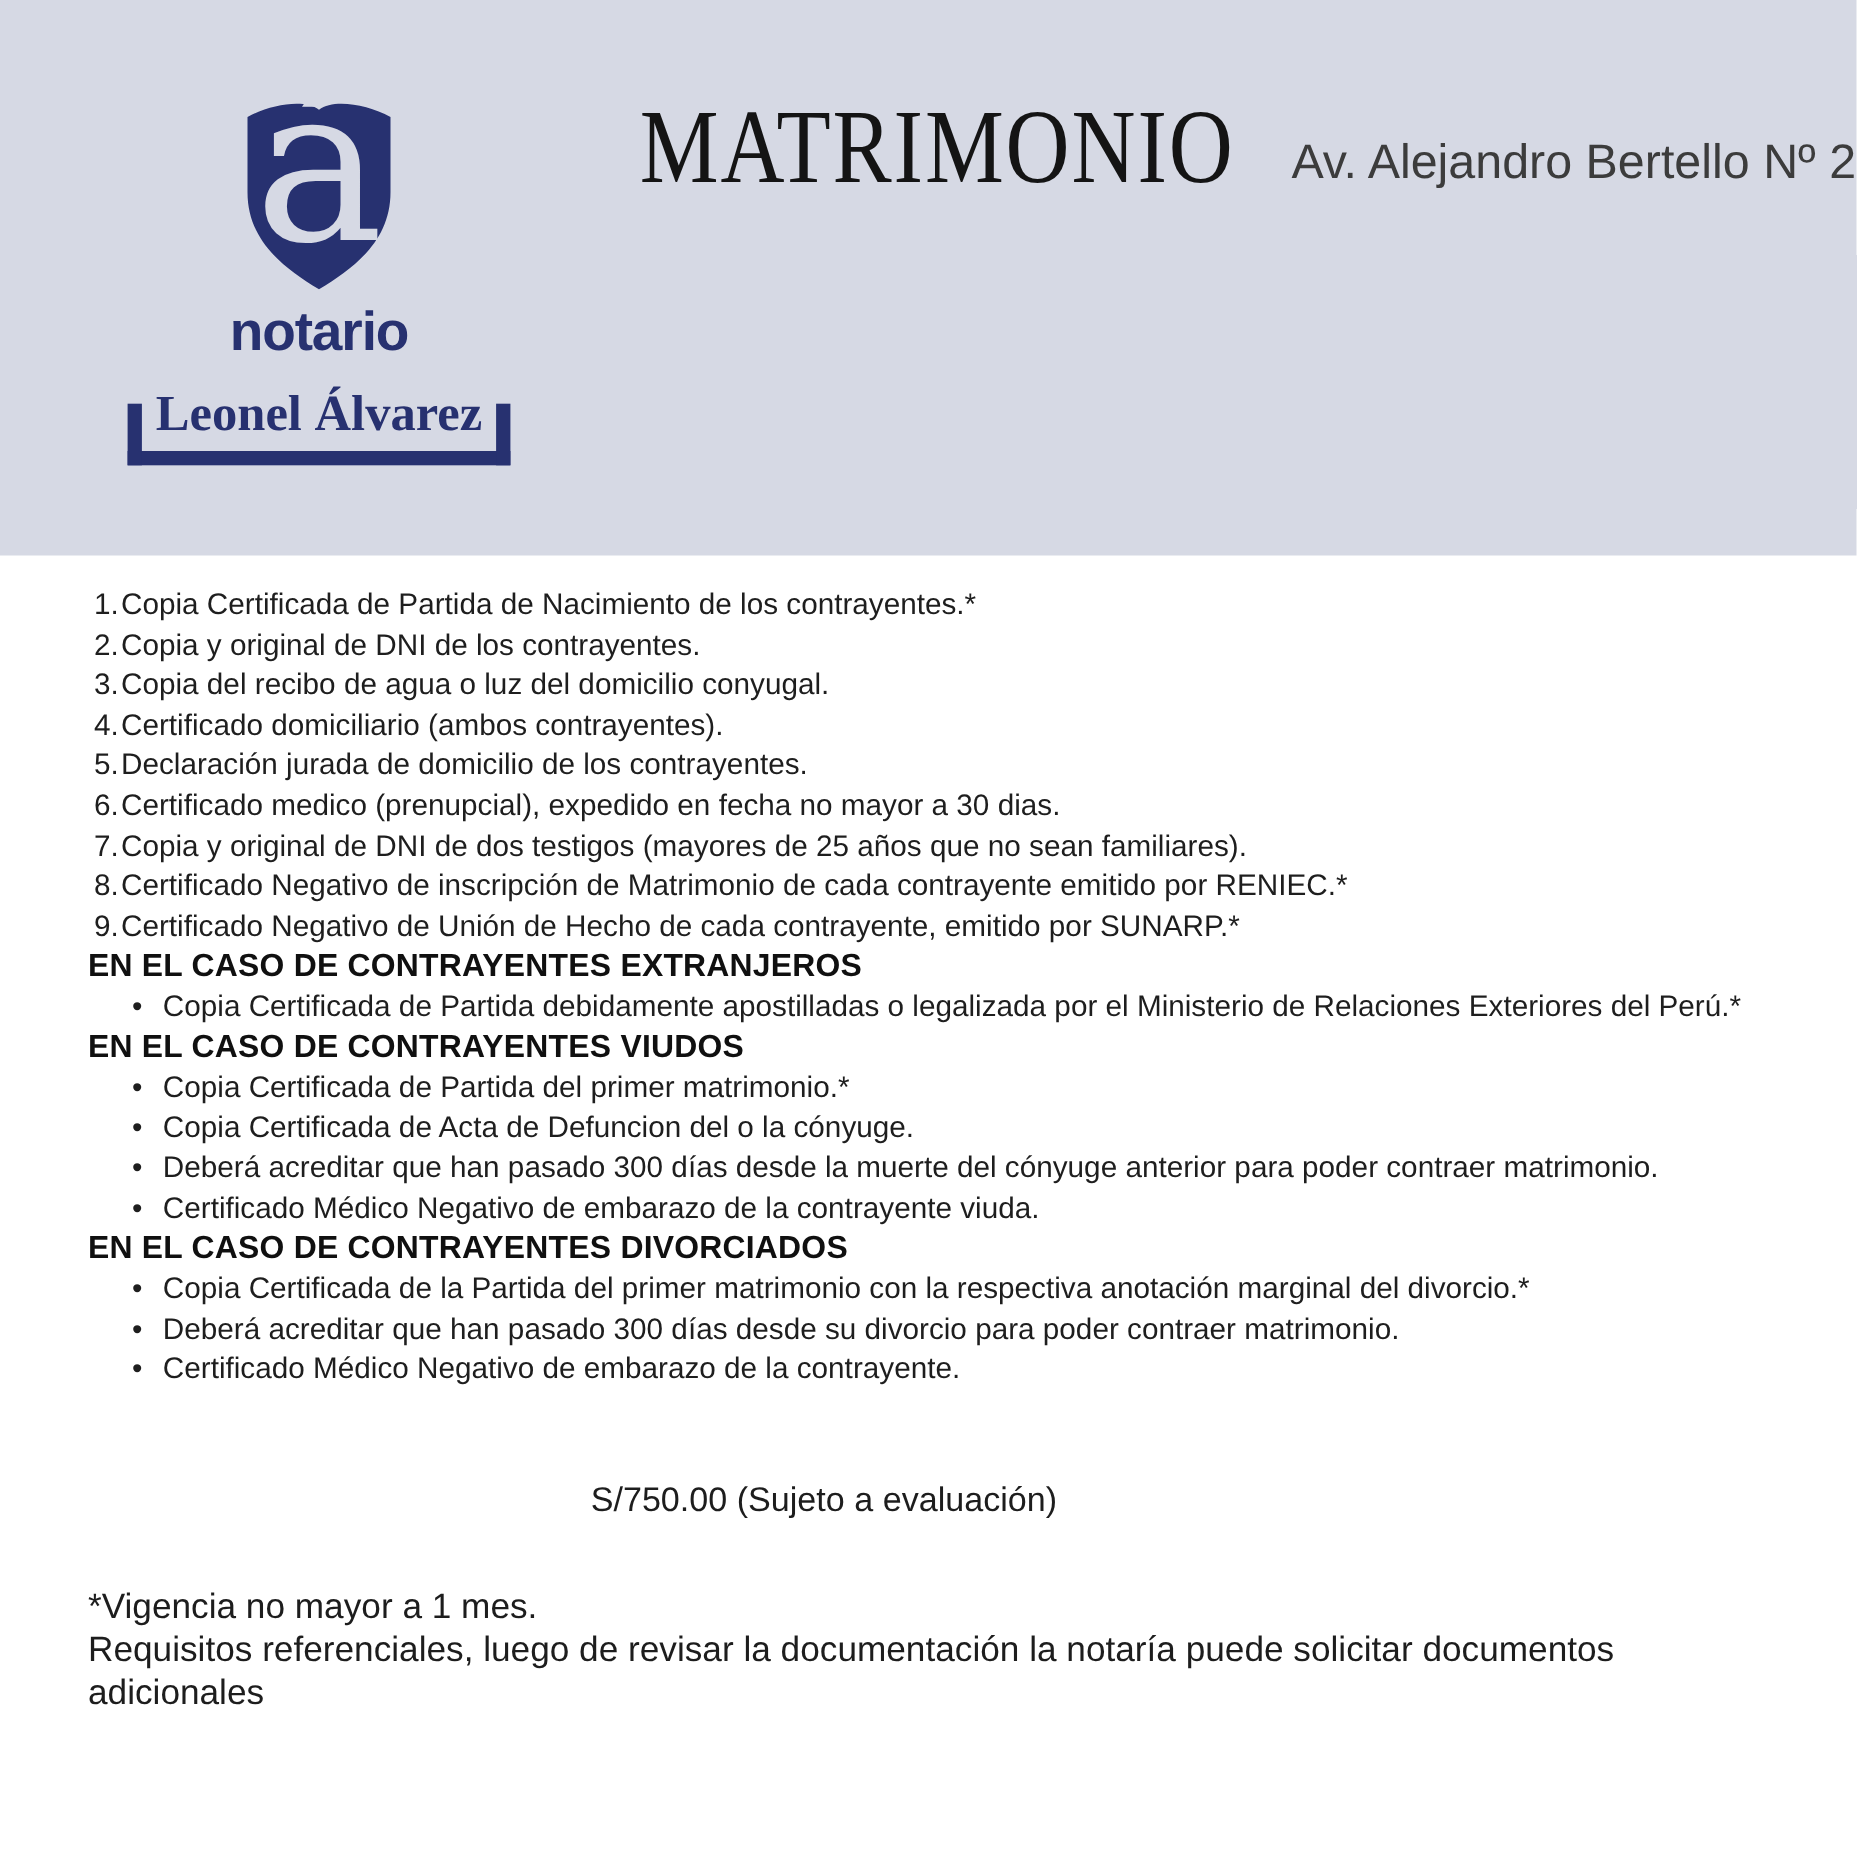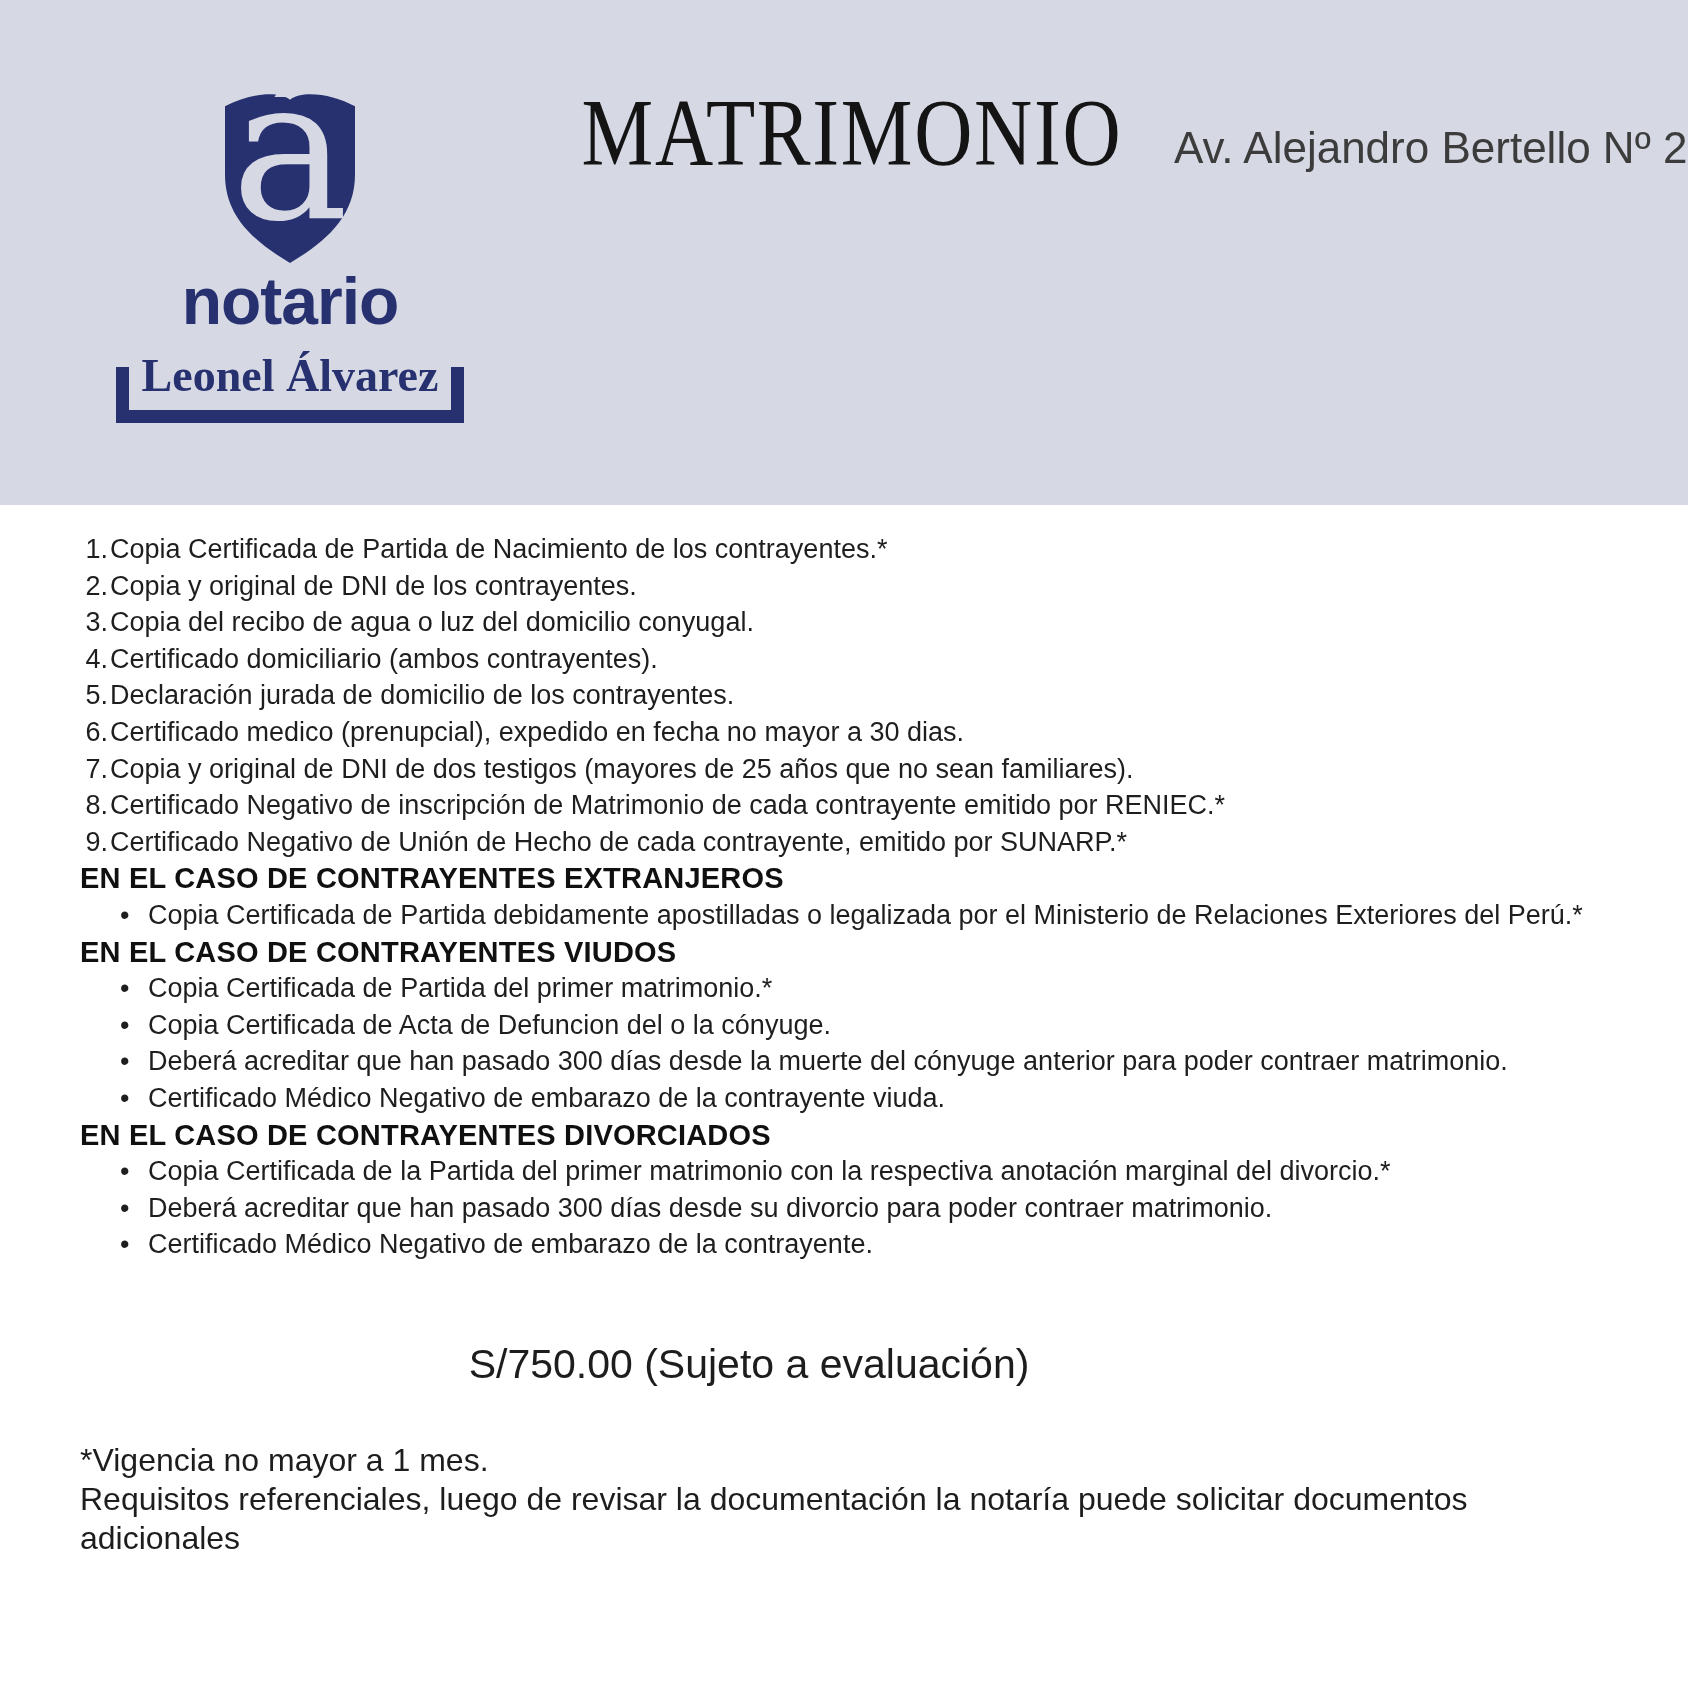--- a/index.html
+++ b/index.html
@@ -14,21 +14,21 @@
   }
   .logo-col {
     width:480px; margin-left:50px; padding-top:88px;
     display:flex; flex-direction:column; align-items:center; flex-shrink:0;
   }
   .shield { width:168px; height:180px; display:block; }
   .shield-letter {
     font-family:"DejaVu Serif", serif; font-size:118px;
   }
   .brand {
-    font-size:66px; font-weight:bold; color:#273170; line-height:66px;
+    font-size:50px; font-weight:bold; color:#273170; line-height:66px;
     margin-top:0px; letter-spacing:-1px;
   }
   .name-box {
     position:relative; margin-top:14px; padding:0 26px 6px 26px;
     border-bottom:13px solid #273170;
   }
   .name-box::before, .name-box::after {
     content:""; position:absolute; bottom:-13px; width:13px; height:56px; background:#273170;
   }
   .name-box::before { left:0; }
@@ -74,21 +74,21 @@
     line-height:36.6px; letter-spacing:0.2px;
   }
   ul.bullets { list-style:none; margin:0; padding:0; }
   ul.bullets li { position:relative; padding-left:68px; text-align:justify; }
   ul.bullets li::before { content:"\2022"; position:absolute; left:40px; top:0; }
 
   .fees {
     margin-top:76px; margin-left:60px; margin-right:230px; text-align:center;
   }
   .fees-heading { margin:0; font-size:42px; font-weight:bold; color:#111111; line-height:50px; }
-  .fees-amount  { margin-top:8px; font-size:41px; color:#1d1d1d; line-height:50px; }
+  .fees-amount  { margin-top:8px; font-size:31px; color:#1d1d1d; line-height:50px; }
 
   .footnotes { margin-top:52px; font-size:32px; line-height:39px; color:#1d1d1d; }
 </style>
 </head>
 <body>
 
 <div class="page">
 
   <header class="header">
 

